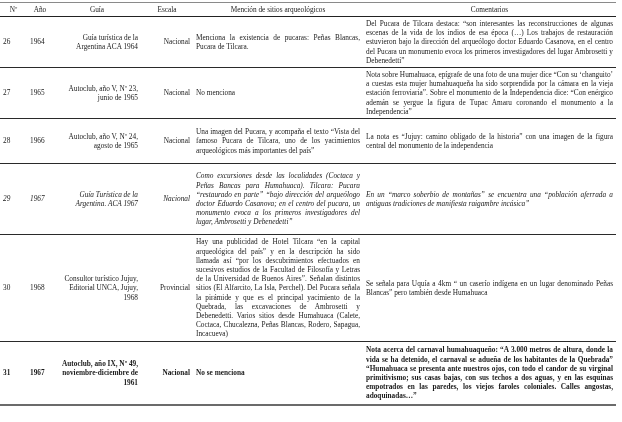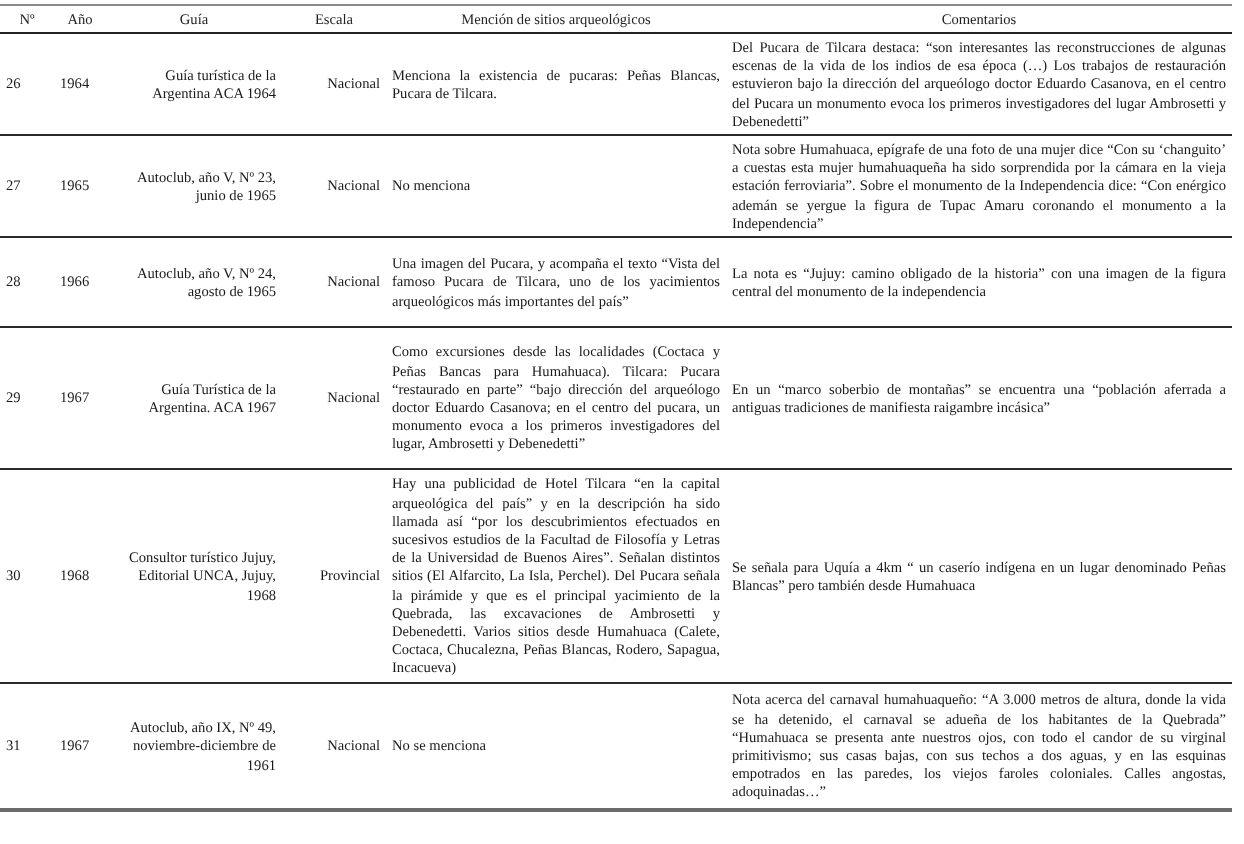--- a/index.html
+++ b/index.html
@@ -49,23 +49,23 @@
     td.c-comment { text-align: justify; padding-left: 4px; padding-right: 3px; }
     col.w-num { width: 27px; }
     col.w-year { width: 26px; }
     col.w-guide { width: 88px; }
     col.w-scale { width: 52px; }
     col.w-mention { width: 170px; }
     col.w-comment { width: 253px; }
     tr.r26 td { height: 40px; }
     tr.r27 td { height: 44px; margin-top: 36px; }
     tr.r28 td { height: 40px; }
-    tr.r29 td { height: 66px; }
+    tr.r29 td { height: 66px; font-style: italic; }
     tr.r30 td { height: 102px; }
-    tr.r31 td { height: 58px; }
+    tr.r31 td { height: 58px; font-weight: bold; }
   </style>
 </head>
 <body>
 
 <table class="doc-table">
   <colgroup>
     <col class="w-num">
       <col class="w-year">
       <col class="w-guide">
       <col class="w-scale">

